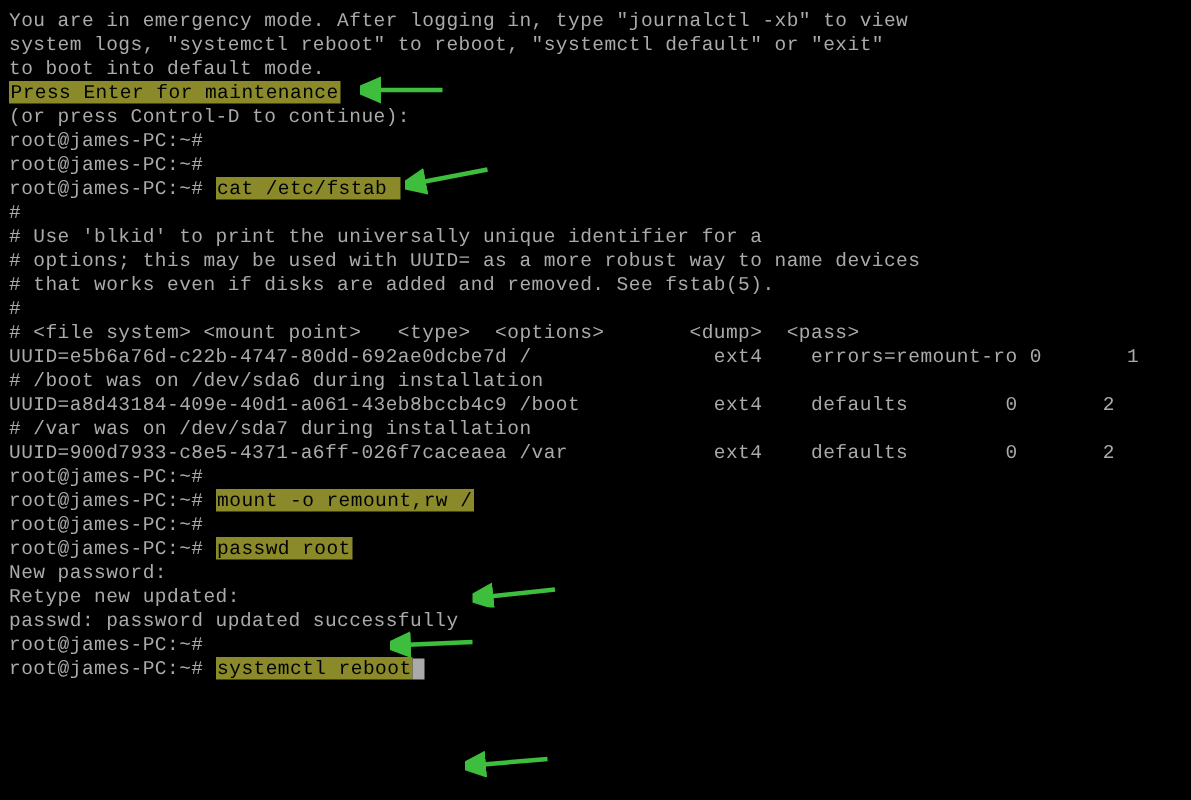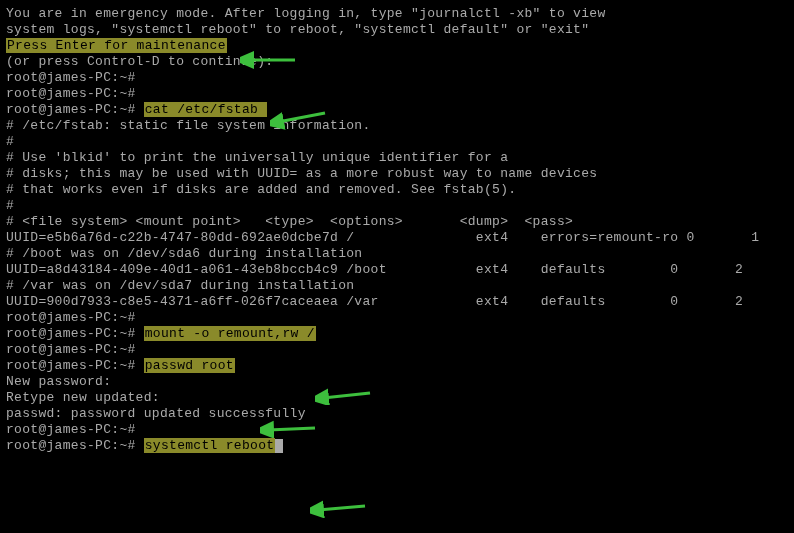--- a/index.html
+++ b/index.html
@@ -41,29 +41,29 @@
       height: 14px;
       vertical-align: text-bottom;
     }
   </style>
 </head>
 <body>
 
 <div>
 <div class="line">You are in emergency mode. After logging in, type "journalctl -xb" to view</div>
 <div class="line">system logs, "systemctl reboot" to reboot, "systemctl default" or "exit"</div>
+<div class="line">to boot into default mode.</div>
 <div class="line"><span class="highlight">Press Enter for maintenance</span></div>
 <div class="line">(or press Control-D to continue):</div>
 <div class="line">root@james-PC:~#</div>
 <div class="line">root@james-PC:~#</div>
 <div class="line"><span>root@james-PC:~# </span><span class="highlight">cat /etc/fstab </span></div>
-<div class="line"># /etc/fstab: static file system information.</div>
 <div class="line">#</div>
 <div class="line"># Use 'blkid' to print the universally unique identifier for a</div>
-<div class="line"># disks; this may be used with UUID= as a more robust way to name devices</div>
+<div class="line"># options; this may be used with UUID= as a more robust way to name devices</div>
 <div class="line"># that works even if disks are added and removed. See fstab(5).</div>
 <div class="line">#</div>
 <div class="line"># &lt;file system&gt; &lt;mount point&gt;   &lt;type&gt;  &lt;options&gt;       &lt;dump&gt;  &lt;pass&gt;</div>
 <div class="line">UUID=e5b6a76d-c22b-4747-80dd-692ae0dcbe7d /               ext4    errors=remount-ro 0       1</div>
 <div class="line"># /boot was on /dev/sda6 during installation</div>
 <div class="line">UUID=a8d43184-409e-40d1-a061-43eb8bccb4c9 /boot           ext4    defaults        0       2</div>
 <div class="line"># /var was on /dev/sda7 during installation</div>
 <div class="line">UUID=900d7933-c8e5-4371-a6ff-026f7caceaea /var            ext4    defaults        0       2</div>
 <div class="line">root@james-PC:~#</div>
 <div class="line"><span>root@james-PC:~# </span><span class="highlight">mount -o remount,rw /</span></div>

